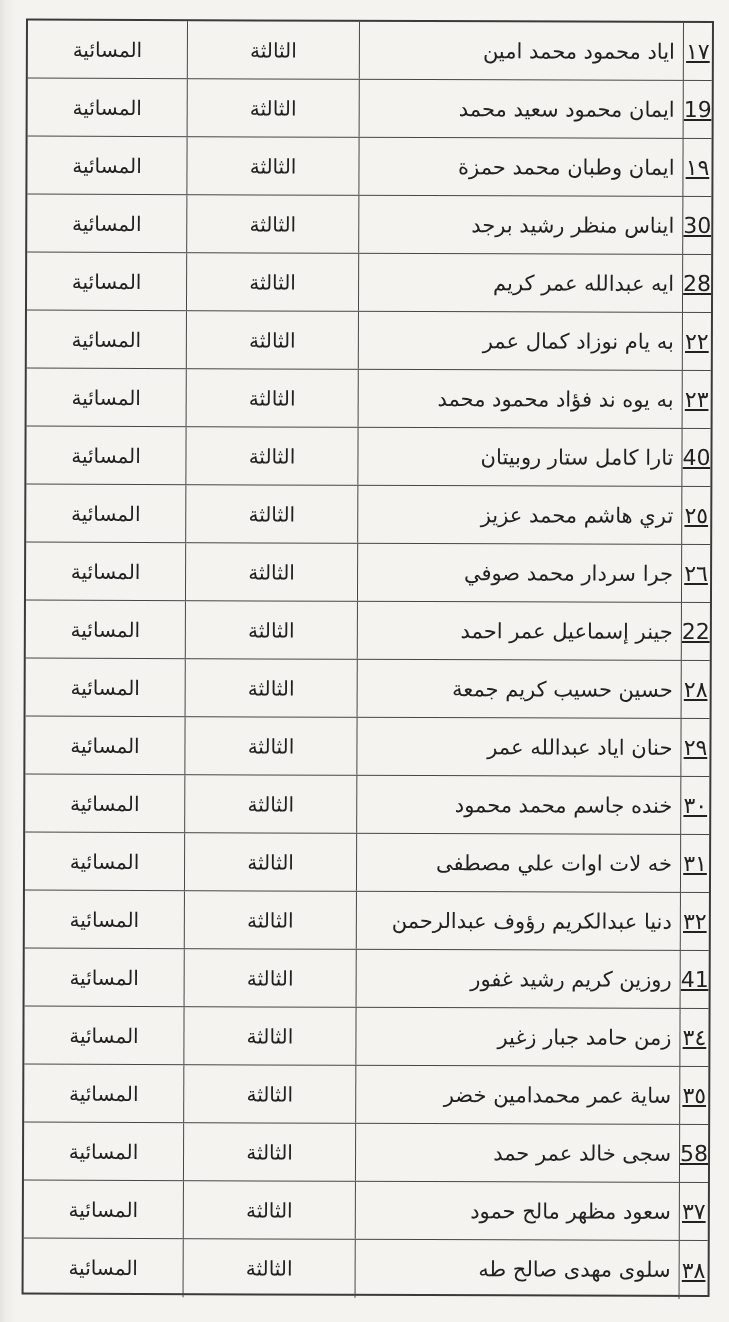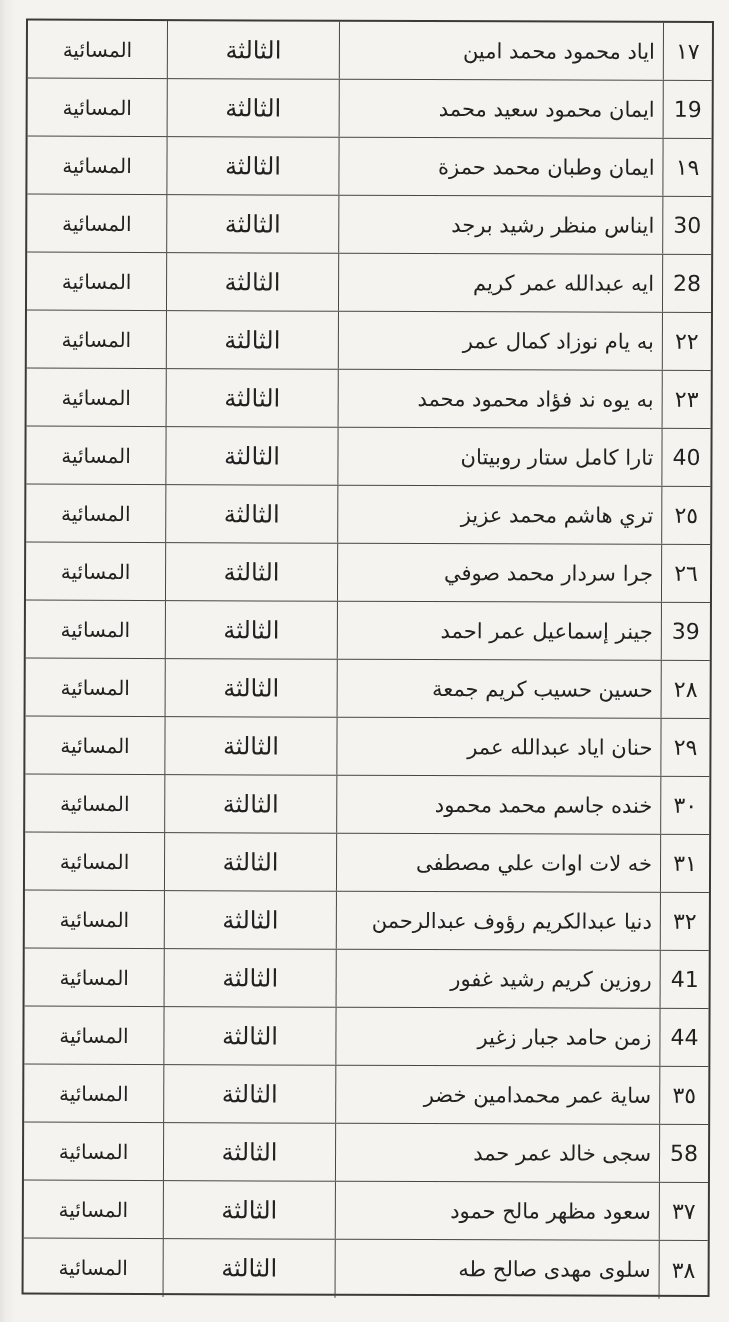--- a/index.html
+++ b/index.html
@@ -45,43 +45,44 @@
   .cell {
     box-sizing: border-box;
     display: flex;
     align-items: center;
     overflow: hidden;
     white-space: nowrap;
     color: #212121;
     direction: rtl;
   }
   .cell-study {
-    width: 140px;
+    width: 160px;
     justify-content: center;
     font-size: 20px;
     border-right: 1.5px solid #474747;
   }
   .cell-stage {
     width: 172px;
     justify-content: center;
-    font-size: 24px;
+    font-size: 20px;
     border-right: 1.5px solid #474747;
   }
   .cell-name {
     width: 324px;
     justify-content: flex-start; 
     padding-right: 8px;
     padding-left: 4px;
     font-size: 21px;
     border-right: 1.5px solid #474747;
   }
   .cell-num {
     flex: 1;
     justify-content: center;
     font-size: 22px;
+    text-decoration: underline;
   }
 </style>
 </head>
 <body>
 
 <div class="scan-page">
   <div class="roster-table">
       <div class="row">
     <div class="cell cell-study">المسائية</div>
     <div class="cell cell-stage">الثالثة</div>
@@ -139,21 +140,21 @@
       <div class="row">
     <div class="cell cell-study">المسائية</div>
     <div class="cell cell-stage">الثالثة</div>
     <div class="cell cell-name">جرا سردار محمد صوفي</div>
     <div class="cell cell-num">٢٦</div>
   </div>
       <div class="row">
     <div class="cell cell-study">المسائية</div>
     <div class="cell cell-stage">الثالثة</div>
     <div class="cell cell-name">جينر إسماعيل عمر احمد</div>
-    <div class="cell cell-num">39</div>
+    <div class="cell cell-num">22</div>
   </div>
       <div class="row">
     <div class="cell cell-study">المسائية</div>
     <div class="cell cell-stage">الثالثة</div>
     <div class="cell cell-name">حسين حسيب كريم جمعة</div>
     <div class="cell cell-num">٢٨</div>
   </div>
       <div class="row">
     <div class="cell cell-study">المسائية</div>
     <div class="cell cell-stage">الثالثة</div>
@@ -181,21 +182,21 @@
       <div class="row">
     <div class="cell cell-study">المسائية</div>
     <div class="cell cell-stage">الثالثة</div>
     <div class="cell cell-name">روزين كريم رشيد غفور</div>
     <div class="cell cell-num">41</div>
   </div>
       <div class="row">
     <div class="cell cell-study">المسائية</div>
     <div class="cell cell-stage">الثالثة</div>
     <div class="cell cell-name">زمن حامد جبار زغير</div>
-    <div class="cell cell-num">44</div>
+    <div class="cell cell-num">٣٤</div>
   </div>
       <div class="row">
     <div class="cell cell-study">المسائية</div>
     <div class="cell cell-stage">الثالثة</div>
     <div class="cell cell-name">ساية عمر محمدامين خضر</div>
     <div class="cell cell-num">٣٥</div>
   </div>
       <div class="row">
     <div class="cell cell-study">المسائية</div>
     <div class="cell cell-stage">الثالثة</div>

